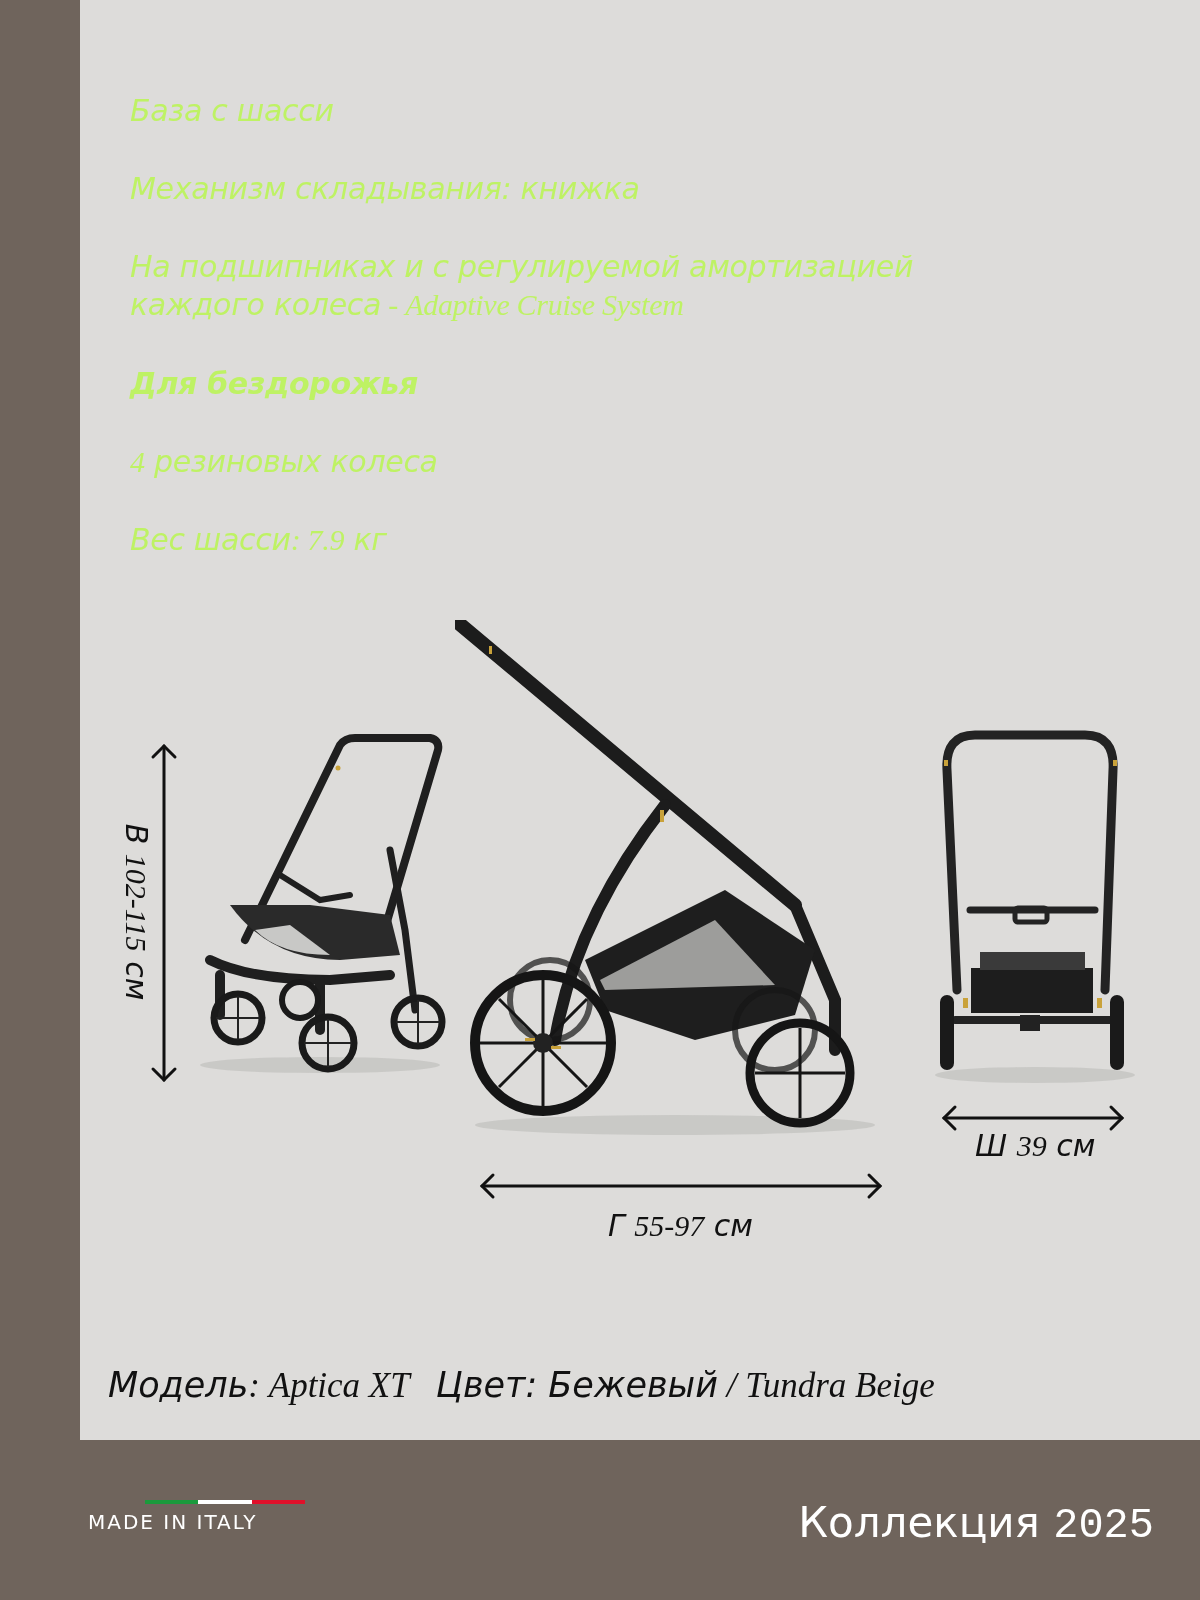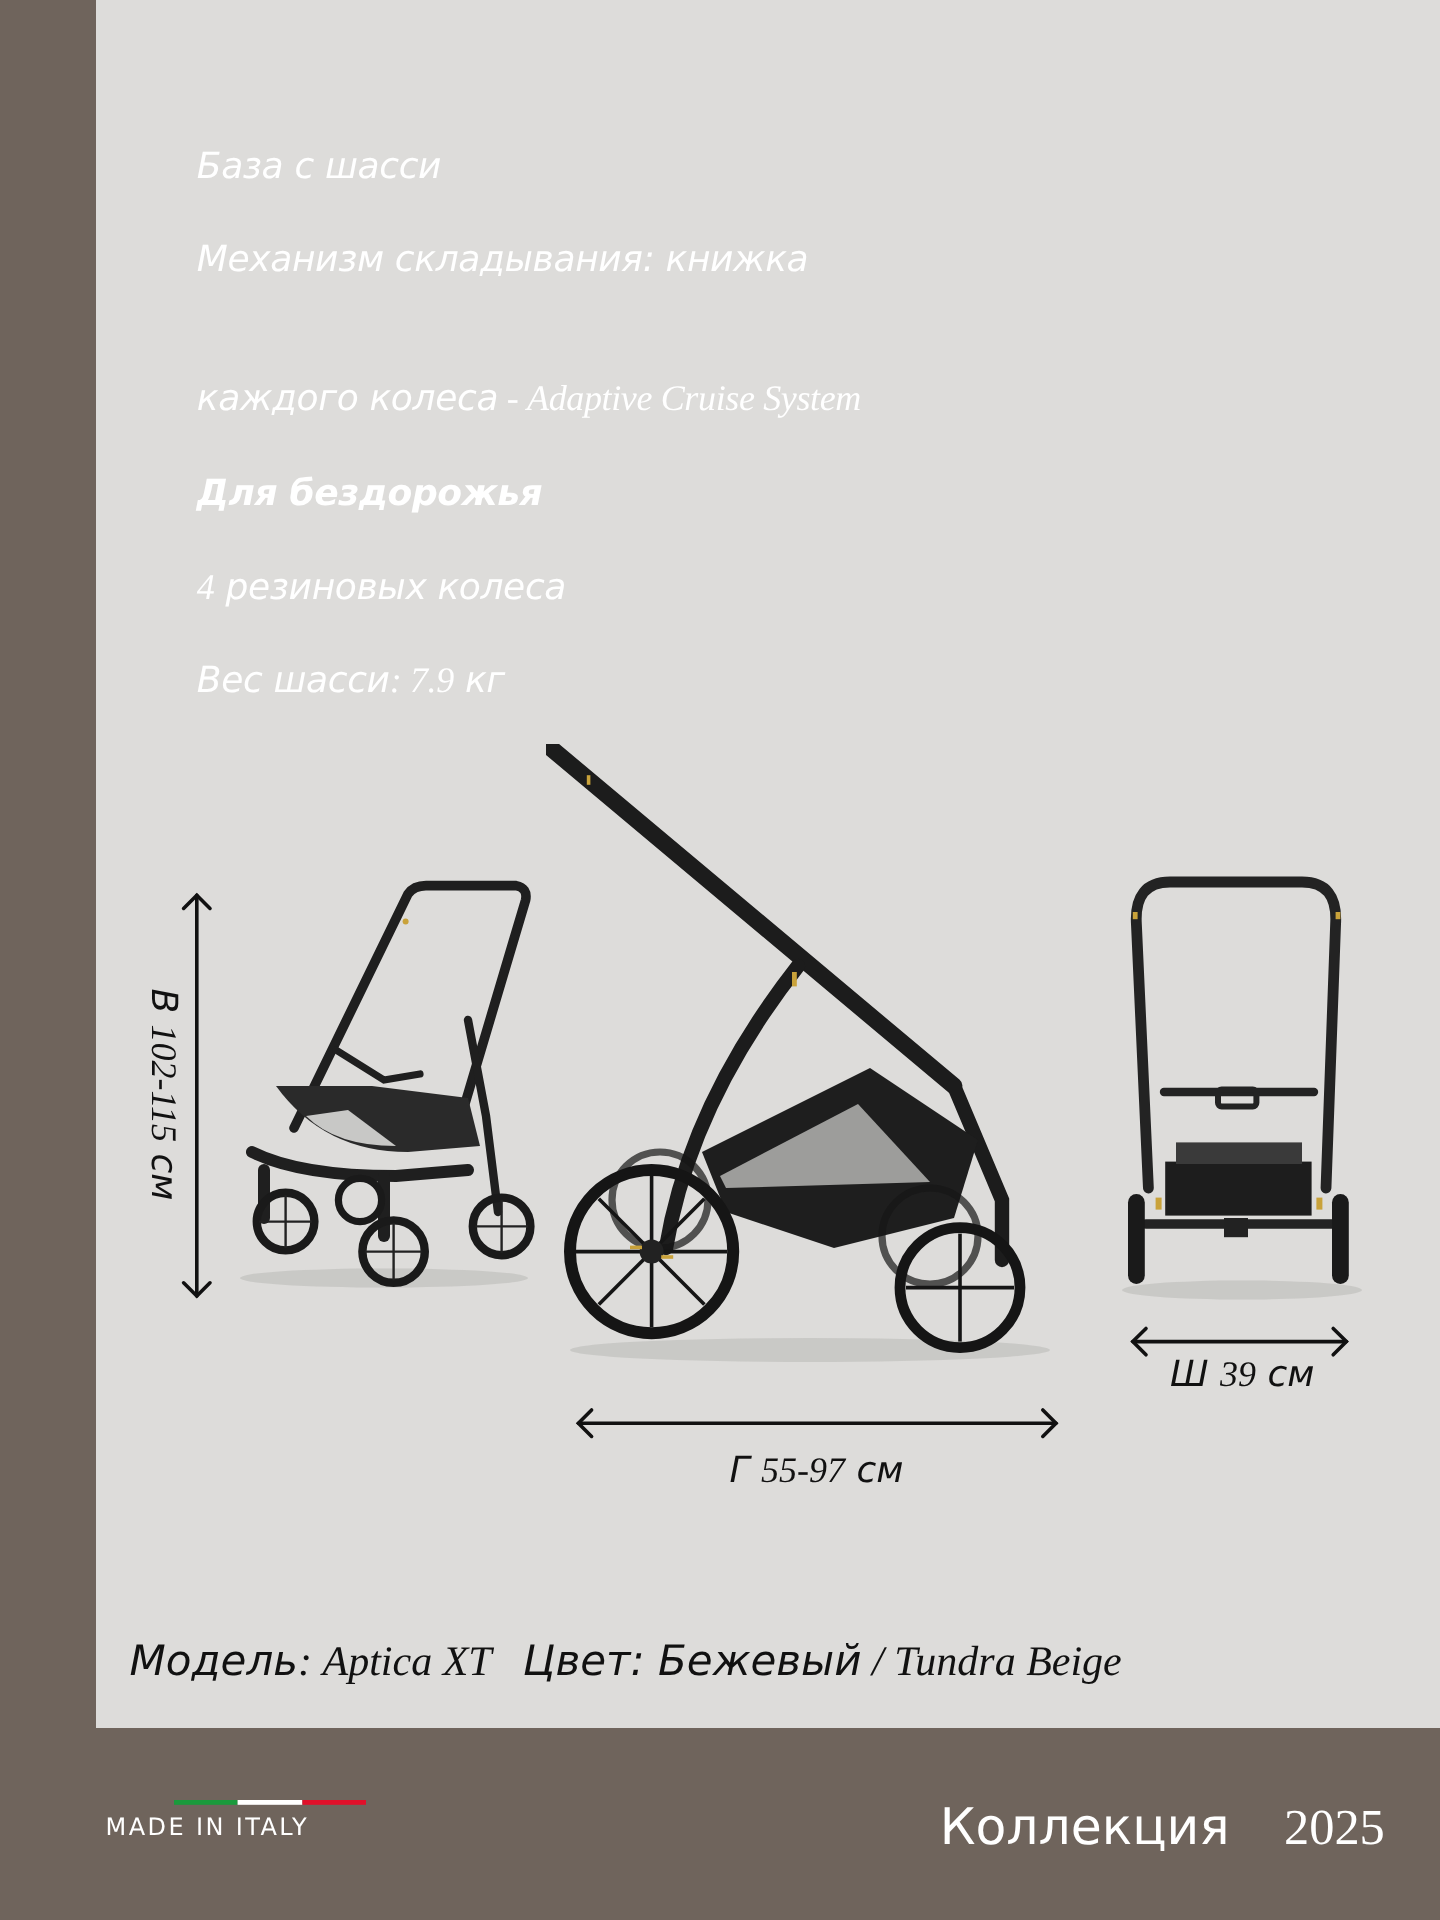--- a/index.html
+++ b/index.html
@@ -1,40 +1,40 @@
 <!DOCTYPE html>
 <html><head>
 <meta charset="utf-8">
 <style>
   html, body { margin: 0; padding: 0; }
   body { width: 1200px; height: 1600px; position: relative; overflow: hidden; background: #6f645c; font-family: "DejaVu Sans", sans-serif; }
   .panel { position: absolute; left: 80px; top: 0; width: 1120px; height: 1440px; background: #dddcda; }
-  .feat { position: absolute; left: 164px; font-family: "DejaVu Sans", sans-serif; font-style: italic; font-size: 30px; color: #ffffff; line-height: 38px; letter-spacing: -0.3px; margin-top: 28px; }
+  .feat { position: absolute; left: 130px; font-family: "DejaVu Sans", sans-serif; font-style: italic; font-size: 30px; color: #bef264; line-height: 38px; letter-spacing: -0.3px; }
   .serif { font-family: "Liberation Serif", serif; font-style: italic; }
   .f0 { top: 92px; } .f1 { top: 170px; text-align: right; } .f2 { top: 248px; } .f3 { top: 365px; font-weight: bold; } .f4 { top: 443px; } .f5 { top: 521px; }
   .model { position: absolute; left: 108px; top: 1365px; font-size: 35px; font-style: italic; color: #111; white-space: nowrap; }
   .model .gap { display: inline-block; width: 26px; }
   .footer-made { position: absolute; left: 88px; top: 1510px; color: #fff; font-family: "DejaVu Sans", sans-serif; font-size: 20px; letter-spacing: 2px; }
   .flag { position: absolute; left: 145px; top: 1500px; width: 160px; height: 4px; display: flex; }
   .flag span { flex: 1; }
   .footer-coll { position: absolute; right: 46px; top: 1498px; color: #fff; font-size: 42px; }
-  .footer-coll .yr { font-family: Liberation Serif, serif; margin-left: 32px; }
+  .footer-coll .yr { font-family: Liberation Mono, monospace; }
   .dim { position: absolute; font-style: italic; font-size: 30px; color: #111; white-space: nowrap; }
   svg.arrows { position: absolute; left: 0; top: 0; }
   .stroller { position: absolute; }
 </style>
 </head>
 <body>
 
 <div class="panel"></div>
 
 <div class="feat f0"><span>База с шасси</span></div>
 <div class="feat f1"><span>Механизм складывания: книжка</span></div>
 <div class="feat f2">
-  <br>
+  <span>На подшипниках и с регулируемой амортизацией</span><br>
   <span>каждого колеса</span><span class="serif"> - Adaptive Cruise System</span>
 </div>
 <div class="feat f3"><span>Для бездорожья</span></div>
 <div class="feat f4"><span class="serif">4</span><span> резиновых колеса</span></div>
 <div class="feat f5"><span>Вес шасси</span><span class="serif">: 7.9</span><span> кг</span></div>
 
 <svg class="arrows" width="1200" height="1600">
   <g stroke="#111" stroke-width="3" fill="none" stroke-linecap="round">
     <line x1="164" y1="746" x2="164" y2="1080"></line>
     <polyline points="153,757 164,746 175,757"></polyline>

